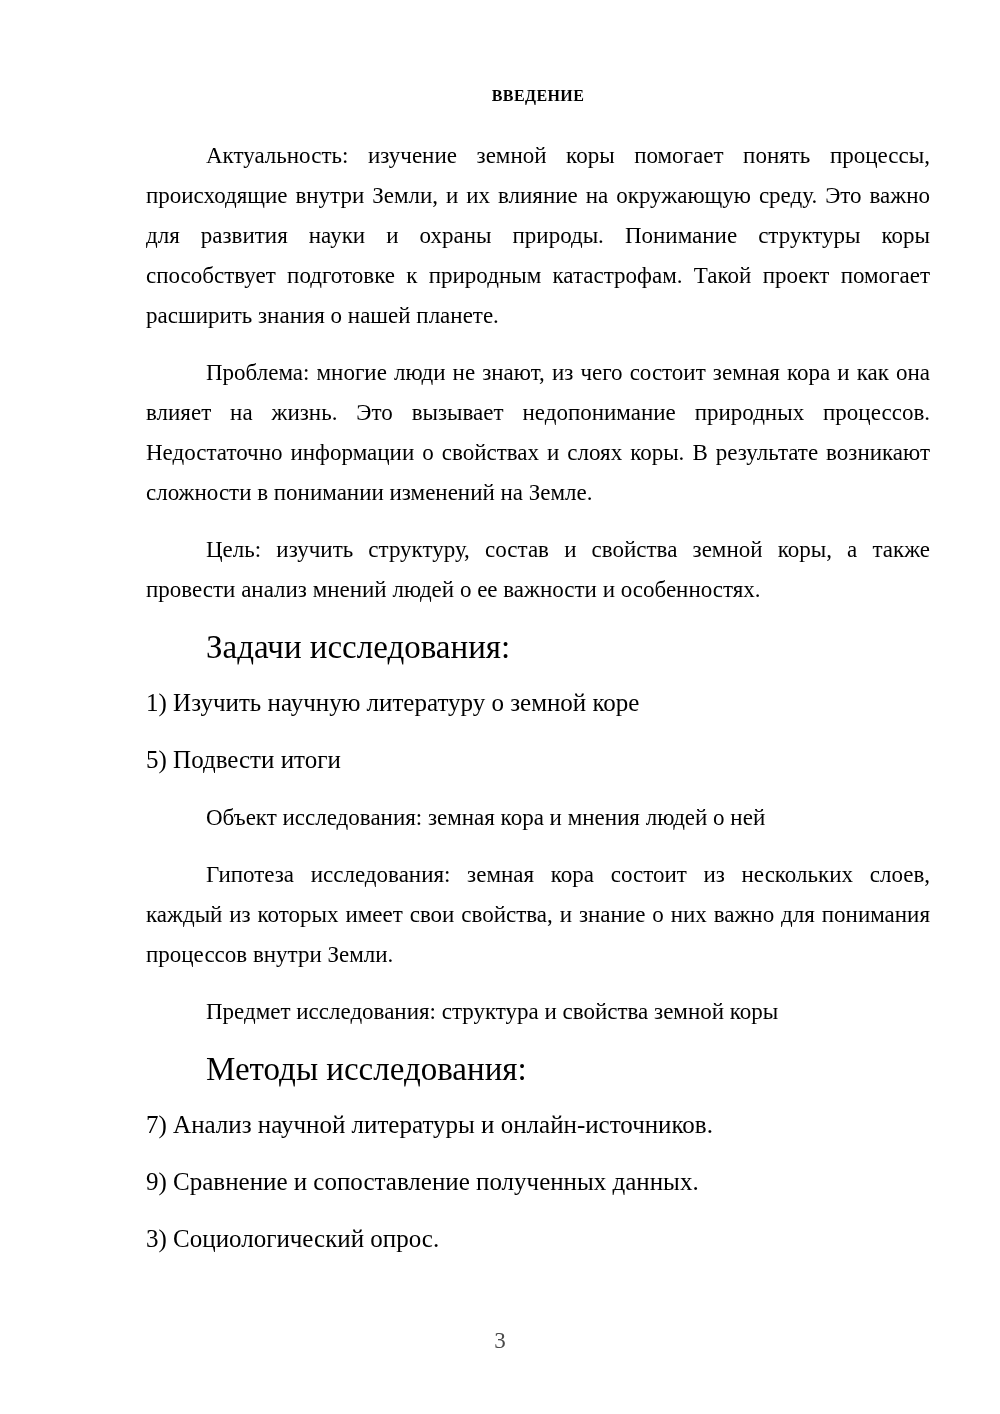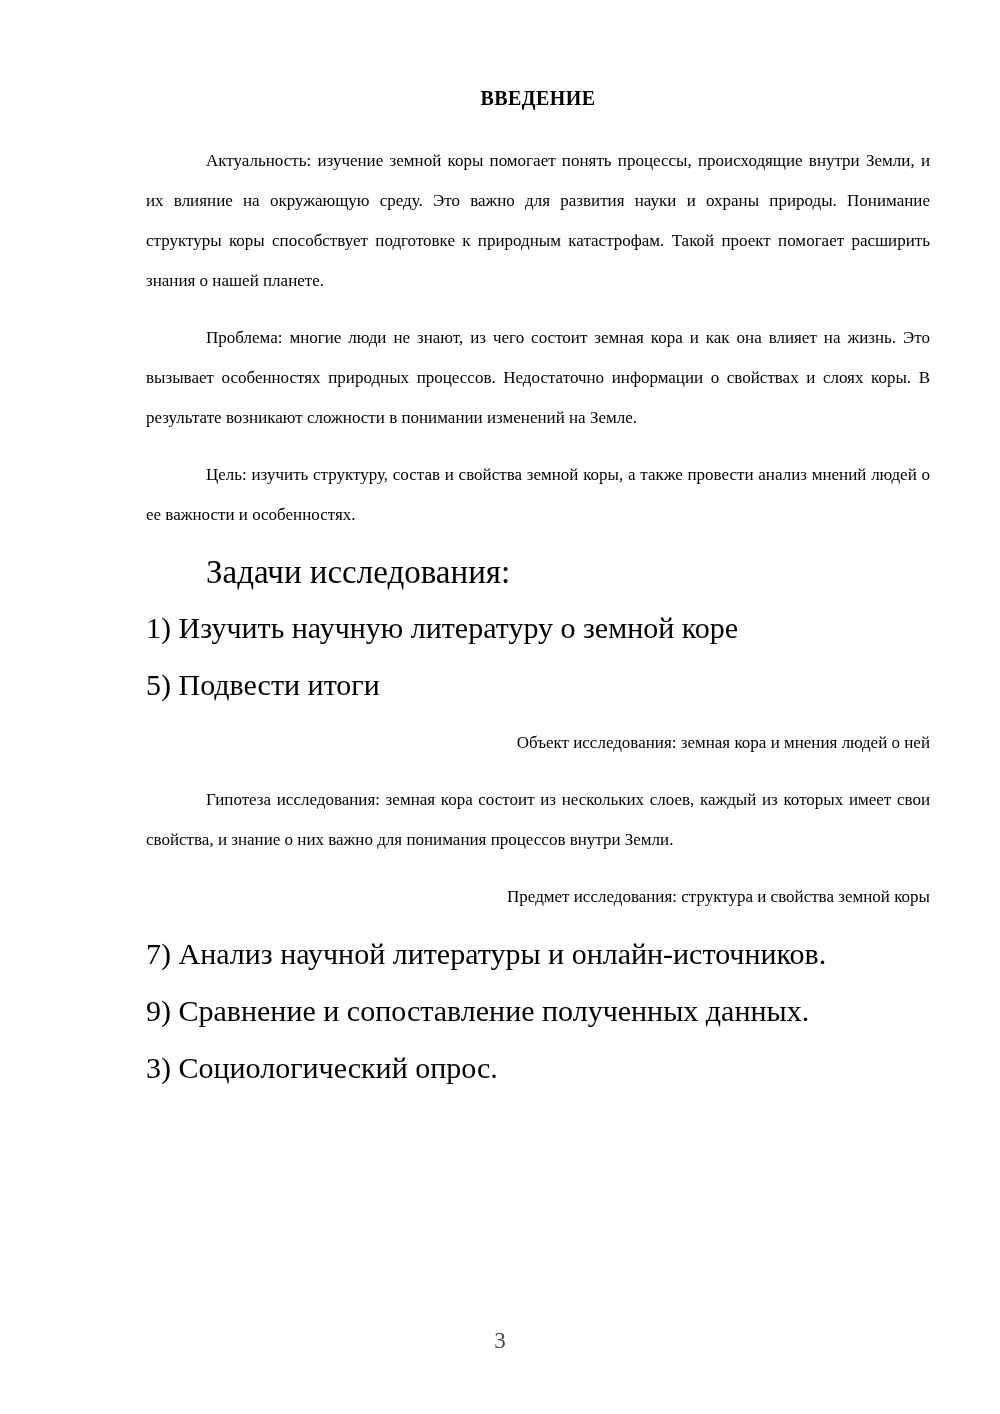--- a/index.html
+++ b/index.html
@@ -28,59 +28,59 @@
   }
 
   .content {
     position: absolute;
     left: 146px;
     top: 86px;
     width: 784px;
   }
 
   .doc-title {
-    font-size: 20px;
+    font-size: 16px;
     font-weight: bold;
     text-align: center;
     letter-spacing: 0.4px;
     line-height: 1.25;
     margin: 0 0 30px 0;
   }
 
   .para {
-    font-size: 17px;
+    font-size: 23px;
     line-height: 40px;
     text-align: justify;
     text-justify: inter-word;
     text-indent: 60px;
     margin: 0 0 17px 0;
     hyphens: none;
   }
 
   
   .para.single {
-    text-align: right;
+    text-align: left;
   }
 
   .subhead {
     font-size: 33px;
     line-height: 40px;
     text-indent: 60px;
     text-align: left;
     margin: 0 0 16px 0;
   }
 
   .list {
     list-style: none;
     margin: 0 0 16px 0;
     padding: 0;
   }
 
   .list-item {
-    font-size: 30px;
+    font-size: 25px;
     line-height: 40px;
     text-align: left;
     margin: 0 0 17px 0;
     padding-left: 27px;
     text-indent: -27px;
     white-space: nowrap;
   }
 
   .list-item:last-child {
     margin-bottom: 0;
@@ -102,39 +102,40 @@
 </head>
 <body>
 
 <div class="page">
   <div class="content">
 
     <h1 class="doc-title">ВВЕДЕНИЕ</h1>
 
     <p class="para">Актуальность: изучение земной коры помогает понять процессы, происходящие внутри Земли, и их влияние на окружающую среду. Это важно для развития науки и охраны природы. Понимание структуры коры способствует подготовке к природным катастрофам. Такой проект помогает расширить знания о нашей планете.</p>
 
-    <p class="para">Проблема: многие люди не знают, из чего состоит земная кора и как она влияет на жизнь. Это вызывает особенностях природных процессов. Недостаточно информации о свойствах и слоях коры. В результате возникают сложности в понимании изменений на Земле.</p>
+    <p class="para">Проблема: многие люди не знают, из чего состоит земная кора и как она влияет на жизнь. Это вызывает недопонимание природных процессов. Недостаточно информации о свойствах и слоях коры. В результате возникают сложности в понимании изменений на Земле.</p>
 
     <p class="para">Цель: изучить структуру, состав и свойства земной коры, а также провести анализ мнений людей о ее важности и особенностях.</p>
 
     <p class="subhead">Задачи исследования:</p>
 
     <ul class="list">
       <li class="list-item">1) Изучить научную литературу о земной коре</li>
       <li class="list-item">5) Подвести итоги</li>
     </ul>
 
     <div class="spacer-tasks"></div>
 
     <p class="para single">Объект исследования: земная кора и мнения людей о ней</p>
 
     <p class="para">Гипотеза исследования: земная кора состоит из нескольких слоев, каждый из которых имеет свои свойства, и знание о них важно для понимания процессов внутри Земли.</p>
 
     <p class="para single">Предмет исследования: структура и свойства земной коры</p>
 
+    <p class="subhead">Методы исследования:</p>
 
     <ul class="list">
       <li class="list-item">7) Анализ научной литературы и онлайн-источников.</li>
       <li class="list-item">9) Сравнение и сопоставление полученных данных.</li>
       <li class="list-item">3) Социологический опрос.</li>
     </ul>
 
   </div>
 
   <div class="page-number">3</div>

